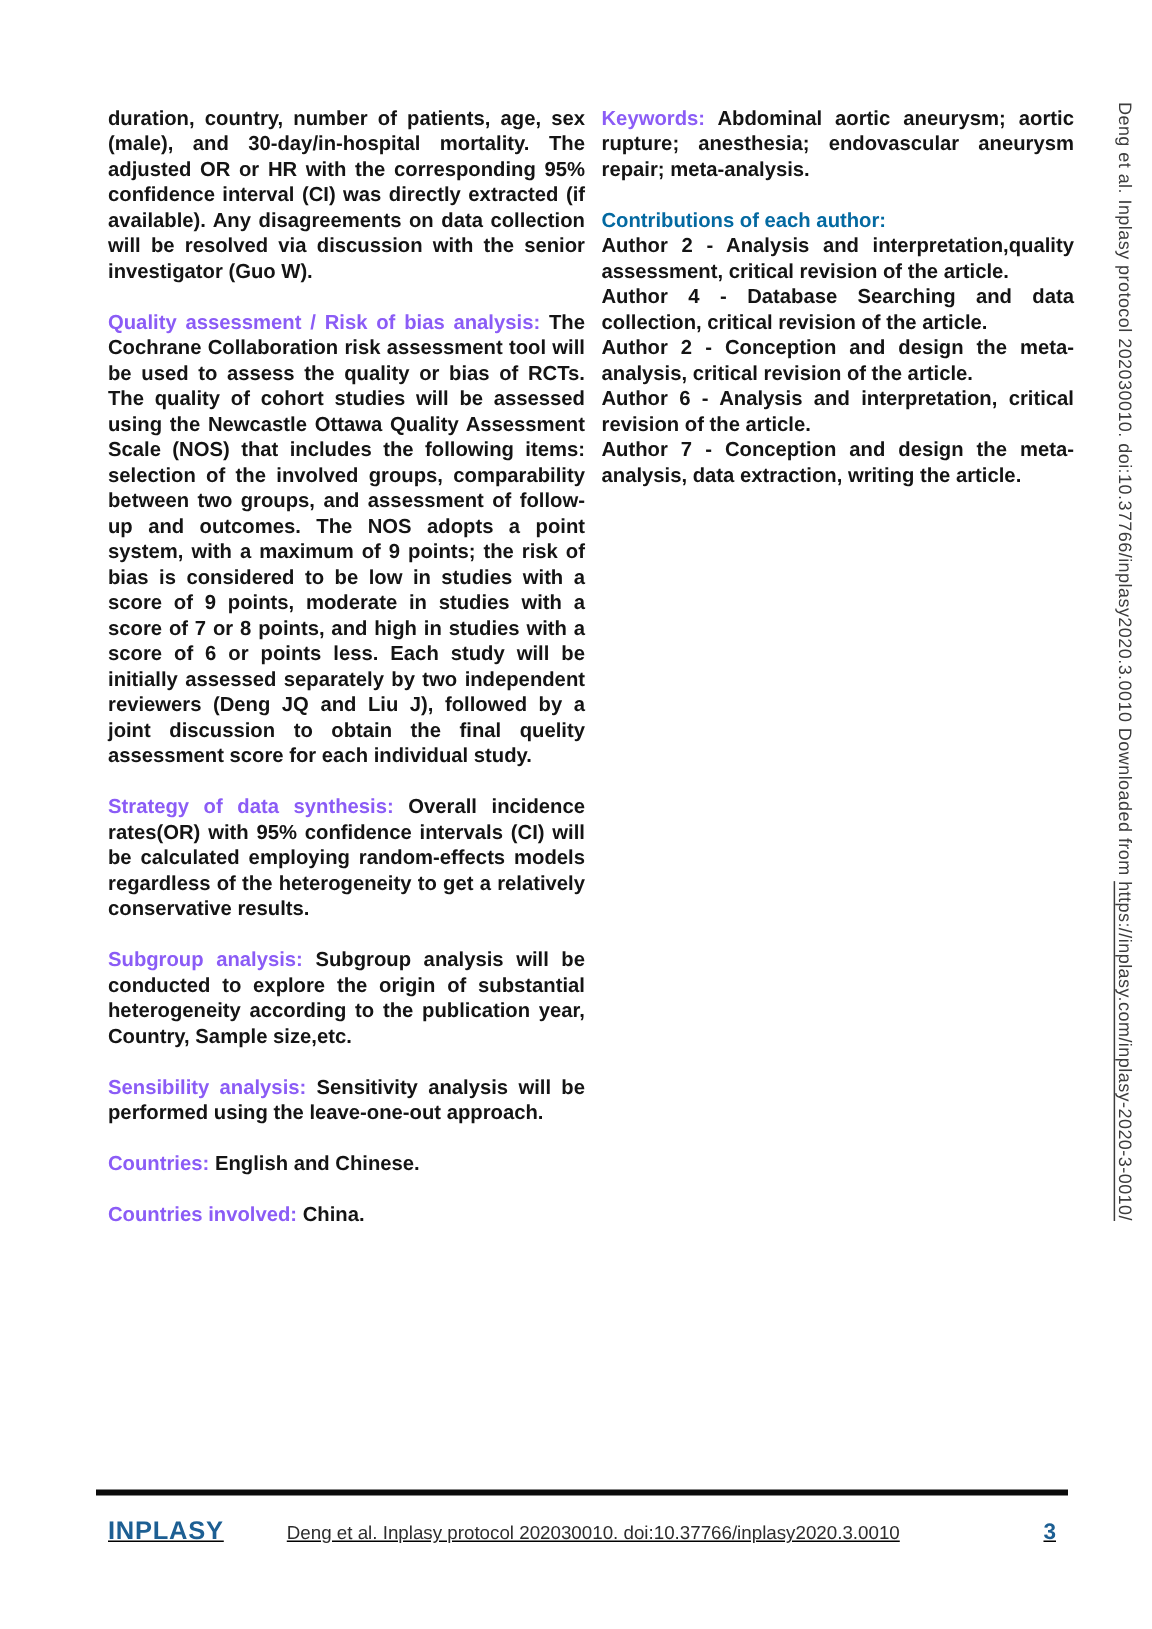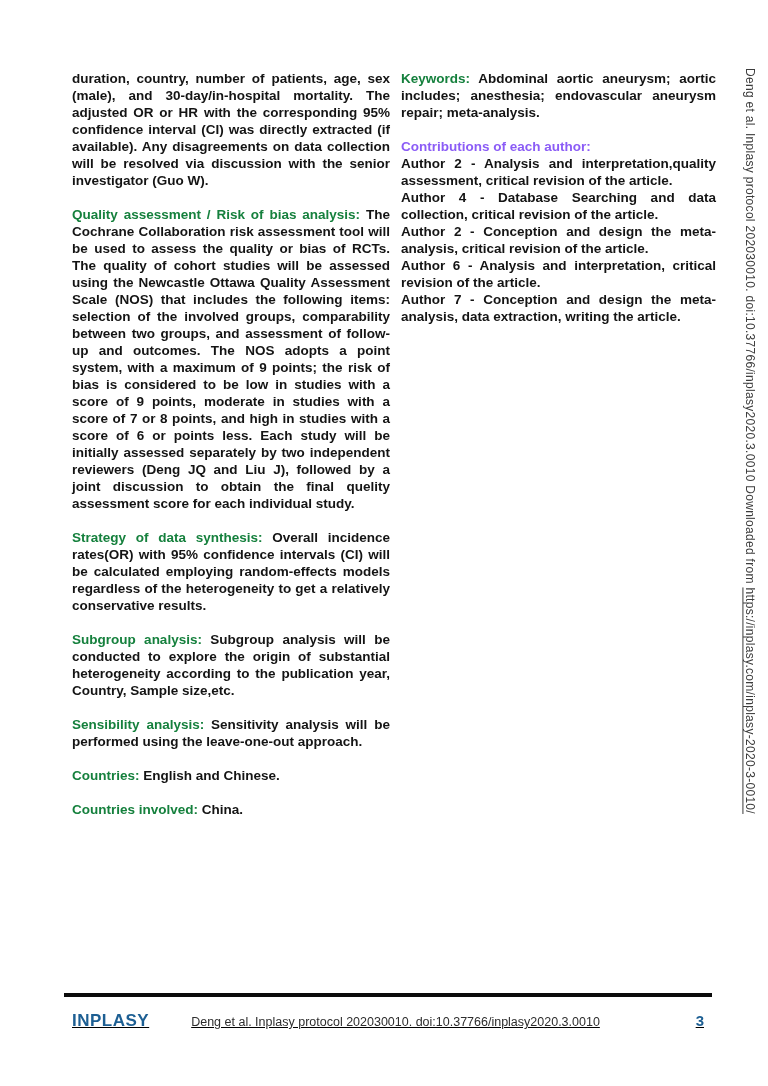--- a/index.html
+++ b/index.html
@@ -23,22 +23,22 @@
     font-size: 13.5px;
     line-height: 17px;
     font-weight: bold;
     color: #141414;
     text-align: justify;
   }
   .col-left  { left: 72px;  width: 318px; }
   .col-right { left: 401px; width: 315px; }
   .para { margin: 0; }
   .section { margin-top: 17px; }
-  .label { color: #15803d; margin-top: 28px; }
-  .heading-line { color: #8b5cf6; margin-top: 17px; text-align: left; }
+  .label { color: #8b5cf6; margin-top: 28px; }
+  .heading-line { color: #0369a1; margin-top: 17px; text-align: left; }
   .author-line { margin: 0; }
   
   .sidebar-citation {
     position: absolute;
     top: 68px;
     right: 11px;
     writing-mode: vertical-rl;
     font-size: 12px;
     line-height: 14px;
     letter-spacing: 0.3px;
@@ -99,21 +99,21 @@
 
     <p class="para section"><span class="label">Sensibility analysis:</span> <span>Sensitivity analysis will be performed using the leave-one-out approach.</span></p>
 
     <p class="para section"><span class="label">Countries:</span> <span>English and Chinese.</span></p>
 
     <p class="para section"><span class="label">Countries involved:</span> <span>China.</span></p>
 
   </div>
 
   <div class="col col-right">
-    <p class="para"><span class="label">Keywords:</span> <span>Abdominal aortic aneurysm; aortic includes; anesthesia; endovascular aneurysm repair; meta-analysis.</span></p>
+    <p class="para"><span class="label">Keywords:</span> <span>Abdominal aortic aneurysm; aortic rupture; anesthesia; endovascular aneurysm repair; meta-analysis.</span></p>
 
     <p class="para heading-line">Contributions of each author:</p>
     <p class="para author-line">Author 2 - Analysis and interpretation,quality assessment, critical revision of the article.</p>
     <p class="para author-line">Author 4 - Database Searching and data collection, critical revision of the article.</p>
     <p class="para author-line">Author 2 - Conception and design the meta-analysis, critical revision of the article.</p>
     <p class="para author-line">Author 6 - Analysis and interpretation, critical revision of the article.</p>
     <p class="para author-line">Author 7 - Conception and design the meta-analysis, data extraction, writing the article.</p>
   </div>
 
   <div class="sidebar-citation"><span>Deng et al. Inplasy protocol 202030010. doi:10.37766/inplasy2020.3.0010 Downloaded from </span><span class="link">https://inplasy.com/inplasy-2020-3-0010/</span></div>

